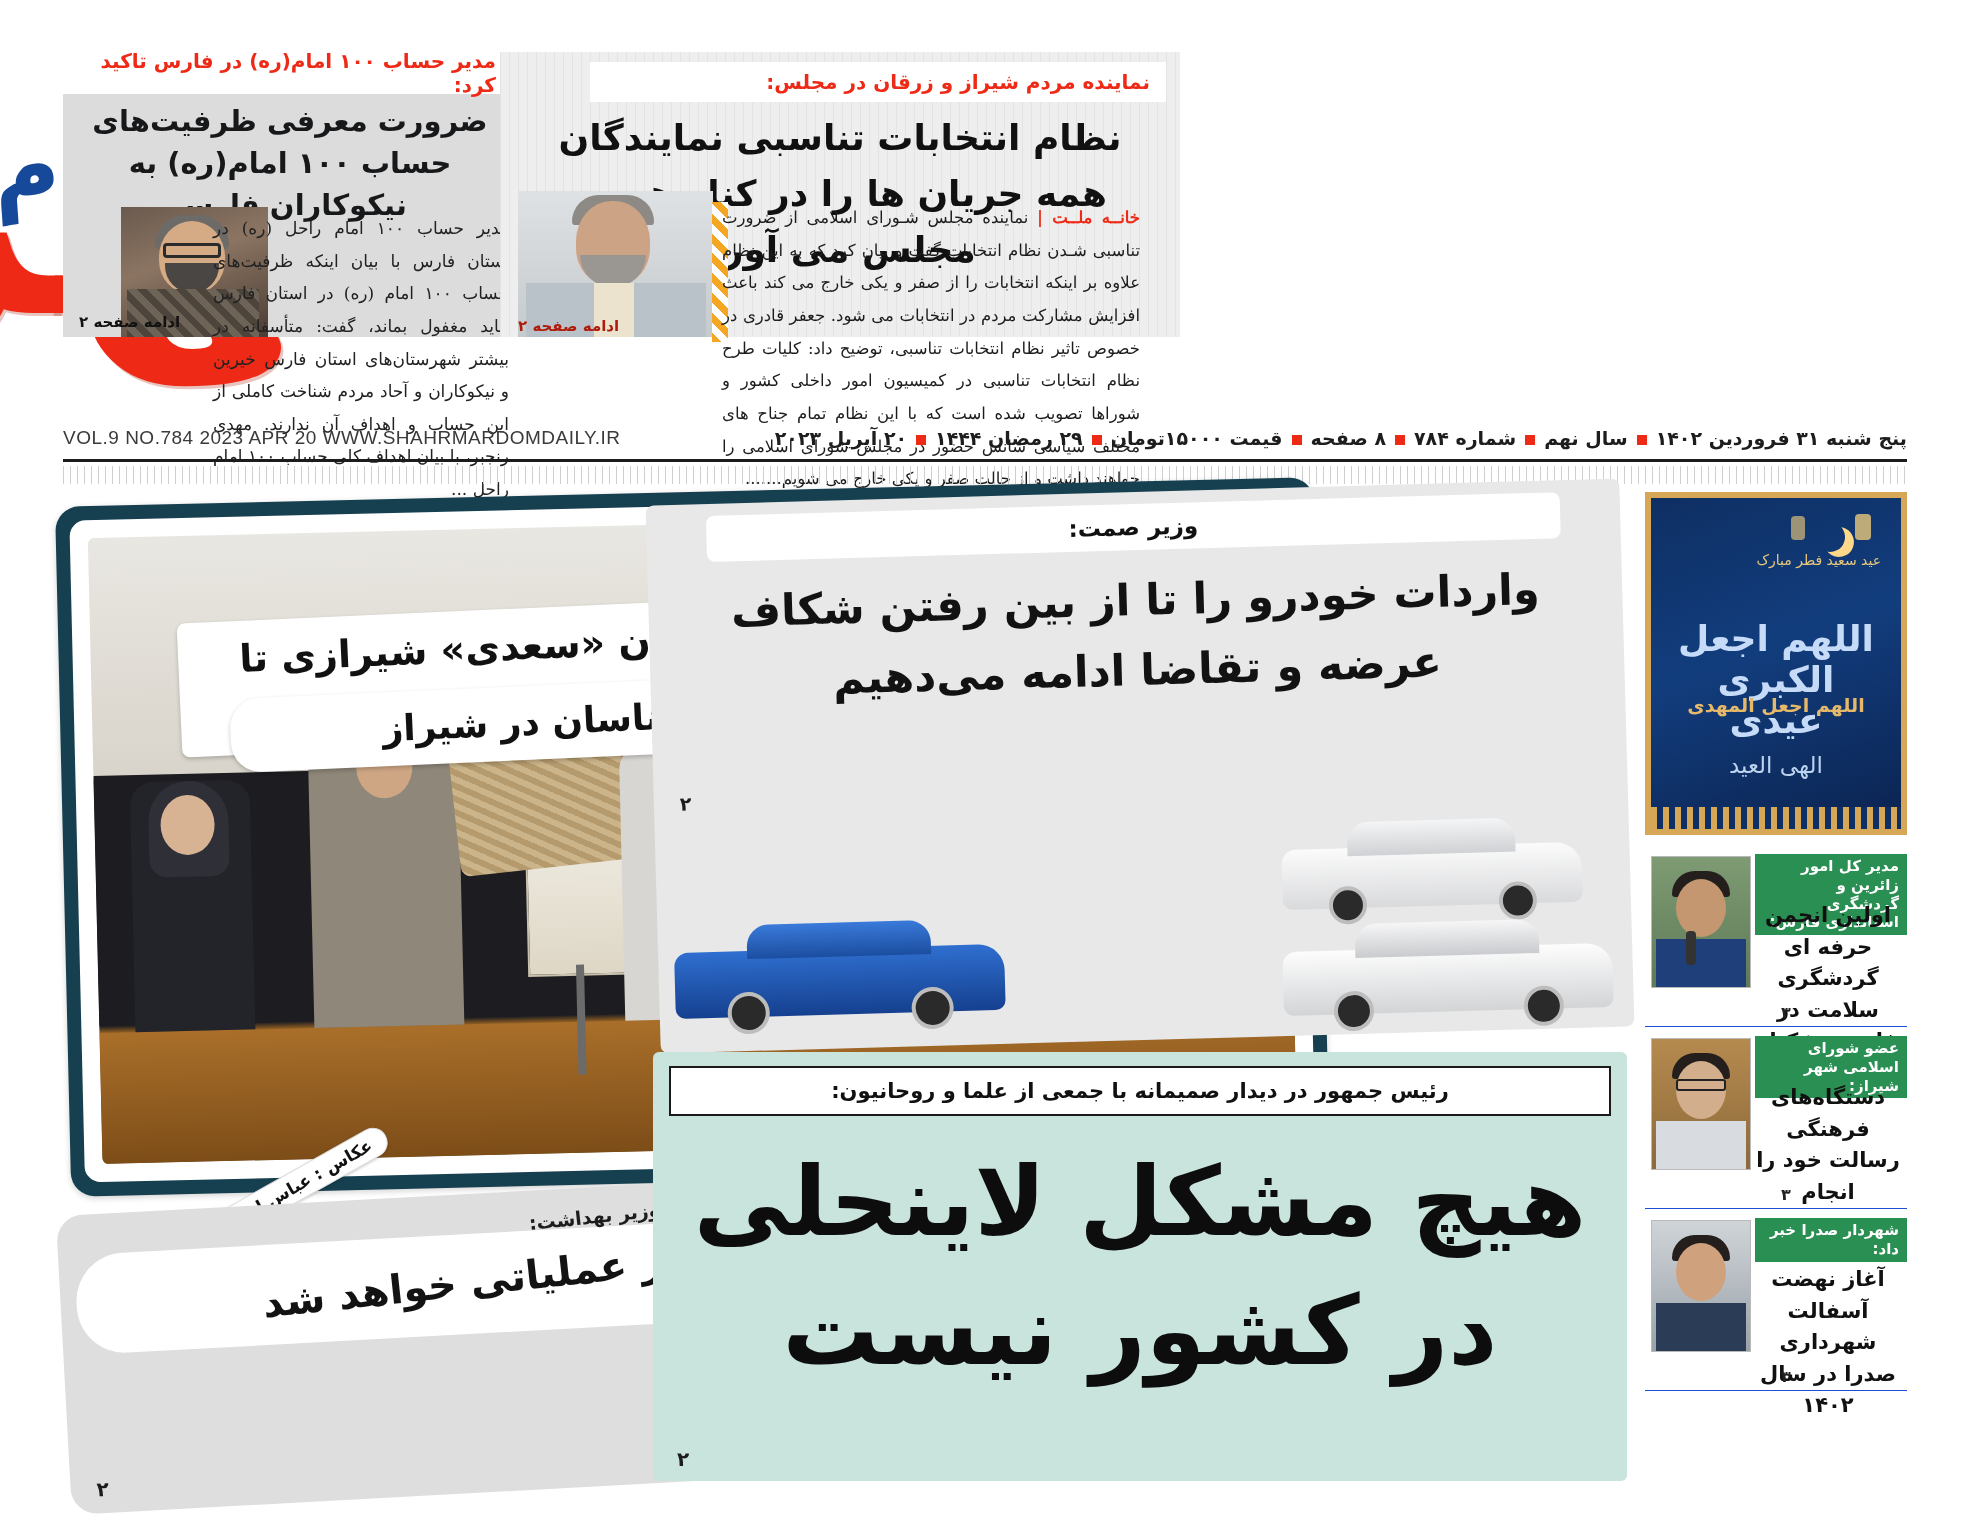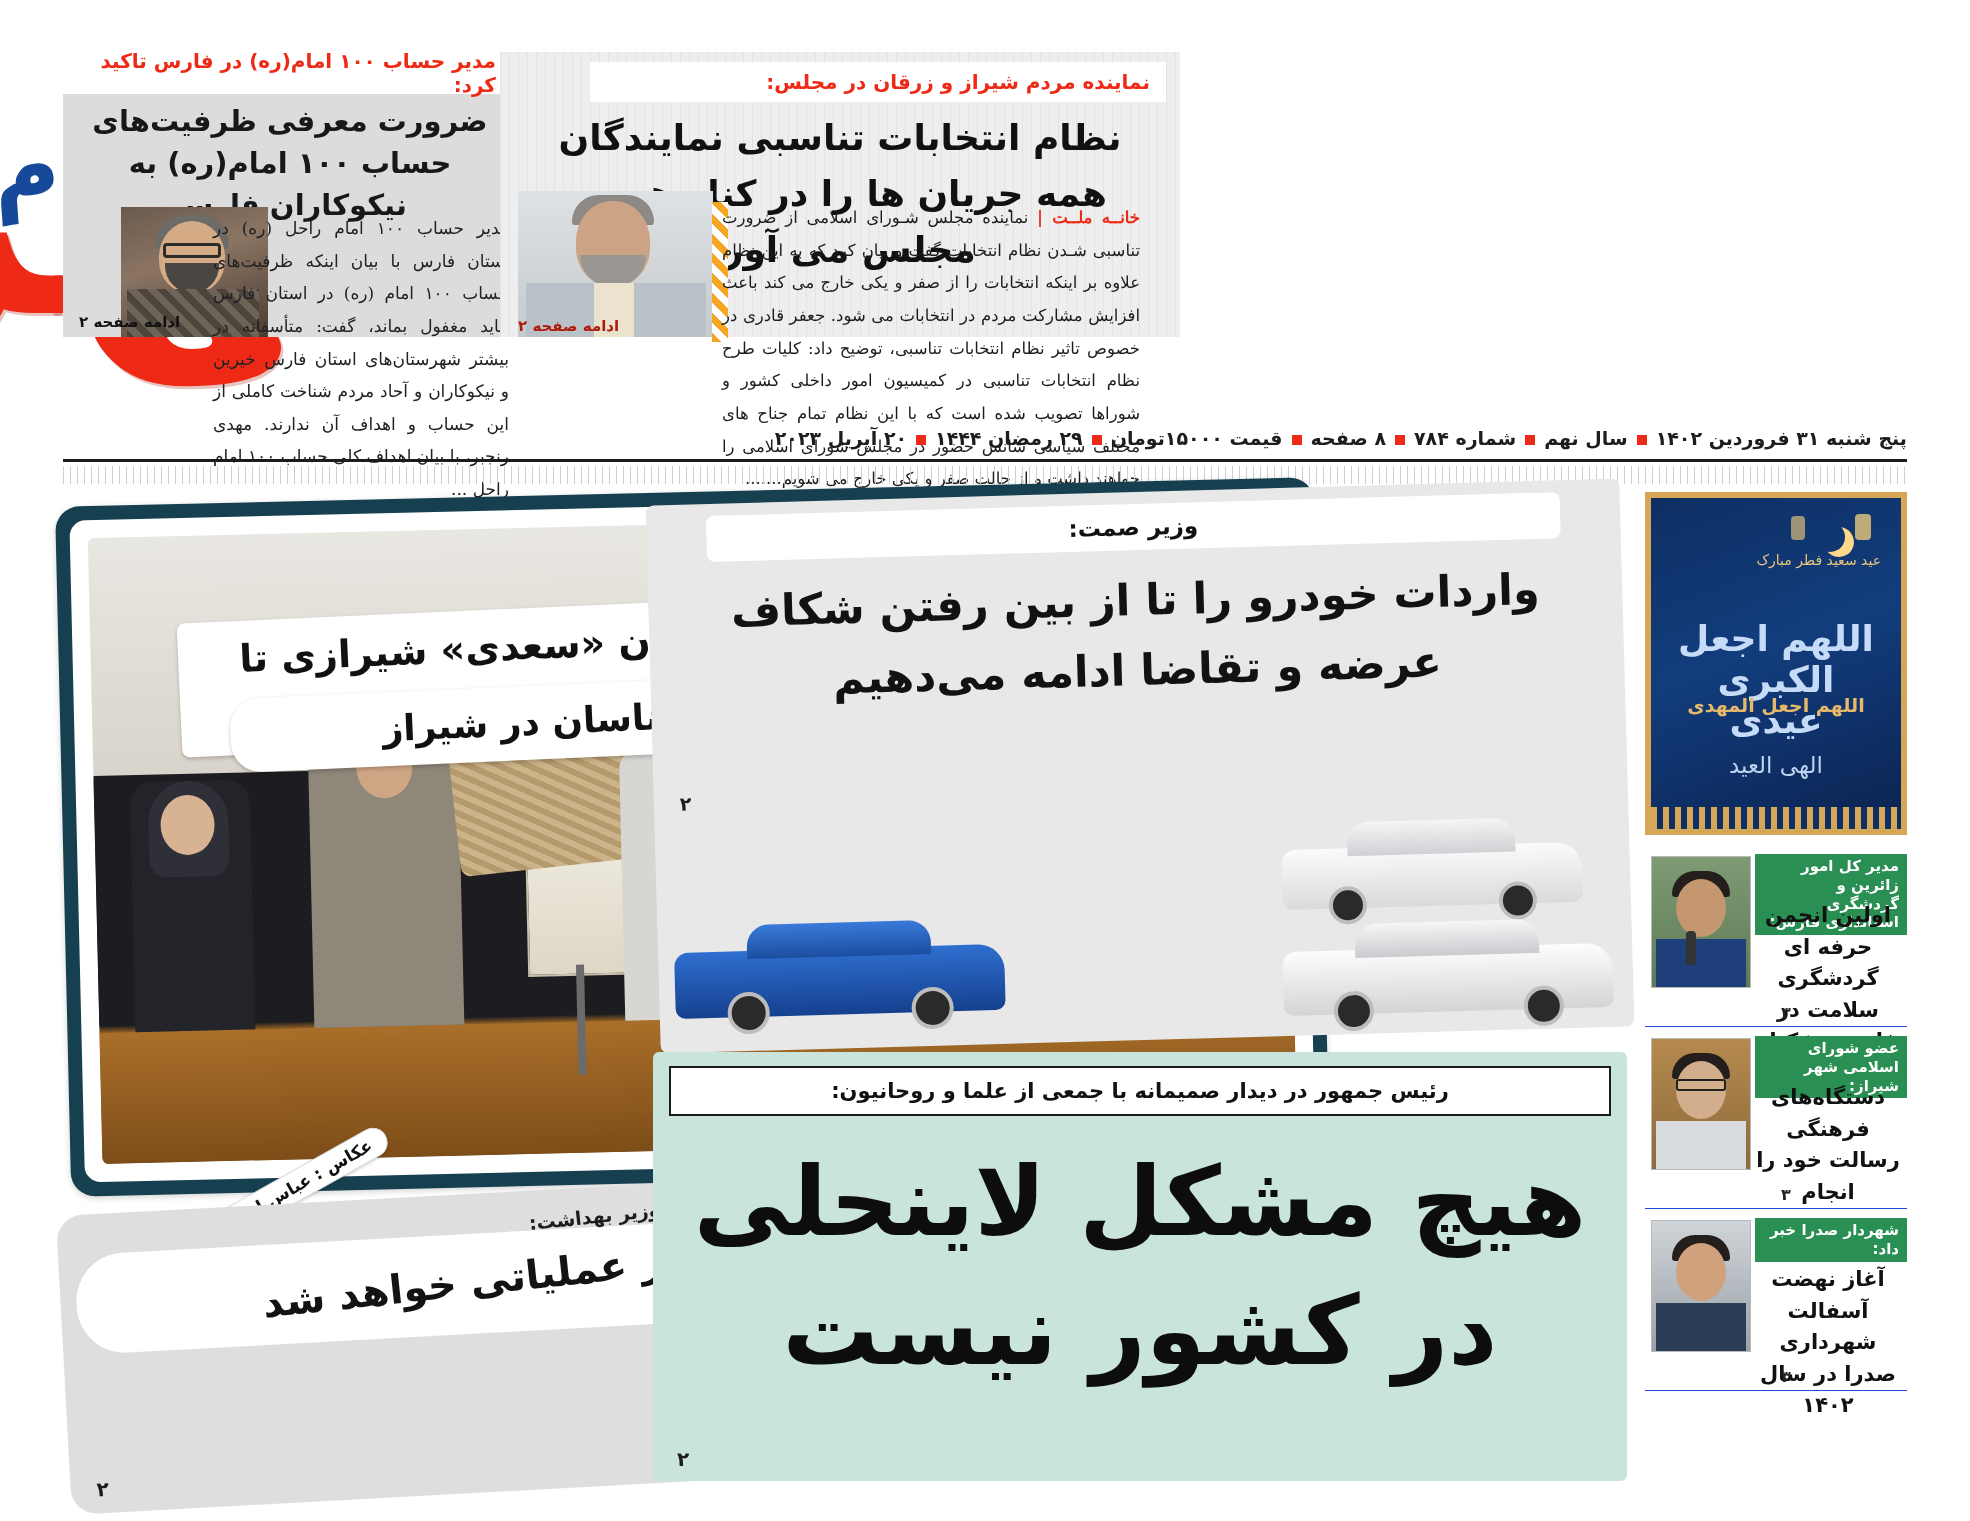--- a/index.html
+++ b/index.html
@@ -345,20 +345,21 @@
       </div>
       <div class="tc-stripe"></div>
       <div class="tc-body">
         <span class="tc-lede">خانــه ملــت |</span>
         <span>نماینده مجلس شـورای اسلامی از ضرورت تناسبی شـدن نظام انتخابات گفت و بیان کرد که به این نظام علاوه بر اینکه انتخابات را از صفر و یکی خارج می کند باعث افزایش مشارکت مردم در انتخابات می شود. جعفر قادری در خصوص تاثیر نظام انتخابات تناسبی، توضیح داد: کلیات طرح نظام انتخابات تناسبی در کمیسیون امور داخلی کشور و شوراها تصویب شده است که با این نظام تمام جناح های مختلف سیاسی شانس حضور در مجلس شورای اسلامی را خواهند داشت و از حالت صفر و یکی خارج می شویم.......</span>
       </div>
       <div class="tc-more">ادامه صفحه ۲</div>
     </div>
 
     <div class="infobar">
+      <div class="en">VOL.9   NO.784    2023 APR 20   WWW.SHAHRMARDOMDAILY.IR</div>
       <div class="fa">
         <span>پنج شنبه ۳۱ فروردین ۱۴۰۲</span><span class="sq"></span><span>سال نهم</span><span class="sq"></span><span>شماره ۷۸۴</span><span class="sq"></span><span>۸ صفحه</span><span class="sq"></span><span>قیمت ۱۵۰۰۰تومان</span><span class="sq"></span><span>۲۹ رمضان ۱۴۴۴</span><span class="sq"></span><span>۲۰ آپریل ۲۰۲۳</span>
       </div>
     </div>
     <div class="ruler"></div>
   </div>
 
   <div class="main">
 
     <div class="lead">

